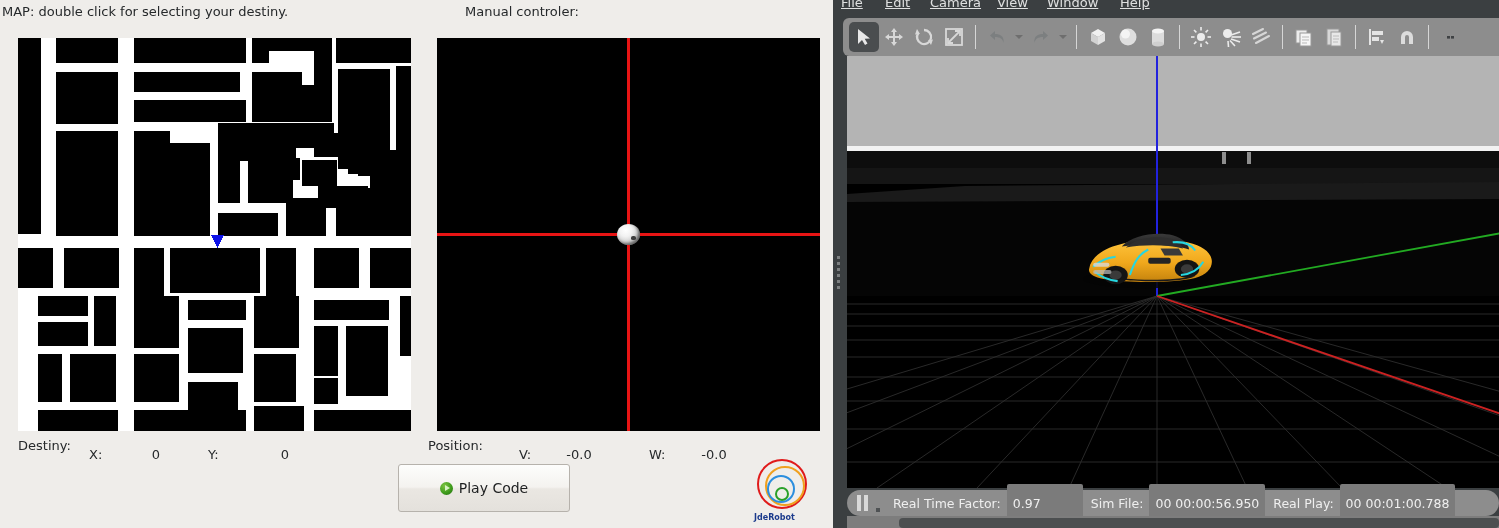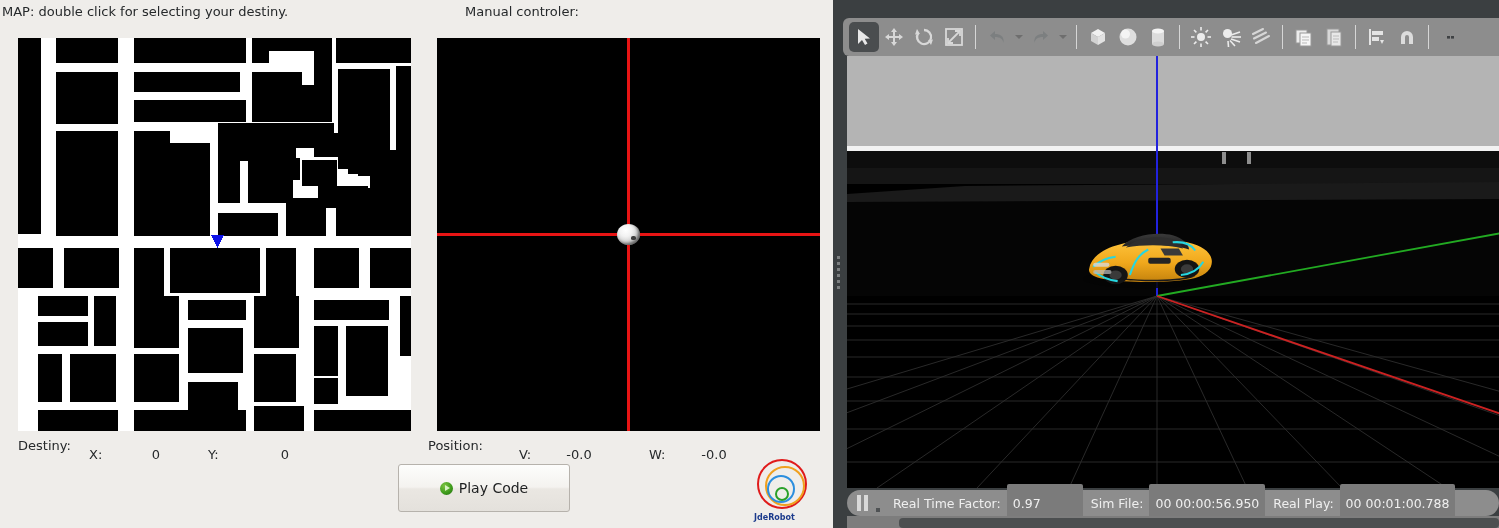--- a/index.html
+++ b/index.html
@@ -298,20 +298,28 @@
         <circle cx="31" cy="28" r="19" fill="none" stroke="#f0a01e" stroke-width="2"></circle>
         <circle cx="27" cy="31" r="13" fill="none" stroke="#2b8ede" stroke-width="2"></circle>
         <circle cx="28" cy="36" r="6" fill="none" stroke="#2aa02a" stroke-width="2"></circle>
       </svg>
       <div class="wordmark">JdeRobot</div>
     </div>
   </div>
 
   <div id="gazebo">
 
+    <div id="gz-menubar">
+      <span class="mi" style="left:8px">File</span>
+      <span class="mi" style="left:52px">Edit</span>
+      <span class="mi" style="left:97px">Camera</span>
+      <span class="mi" style="left:164px">View</span>
+      <span class="mi" style="left:214px">Window</span>
+      <span class="mi" style="left:287px">Help</span>
+    </div>
 
     <div id="gz-toolbar">
       <div class="tb-btn active">
         <svg width="20" height="20" viewBox="0 0 20 20">
             <path d="M4 2 L4 17 L8 13 L11 18 L13.5 16.6 L10.7 11.8 L16 11.5 Z" fill="#e8e8e8"></path>
           </svg>
       </div>
       <div class="tb-btn">
         <svg width="20" height="20" viewBox="0 0 20 20">
             <path d="M10 1 L13 5 L11 5 L11 9 L15 9 L15 7 L19 10 L15 13 L15 11 L11 11 L11 15 L13 15 L10 19 L7 15 L9 15 L9 11 L5 11 L5 13 L1 10 L5 7 L5 9 L9 9 L9 5 L7 5 Z" fill="#d8d8d8"></path>

